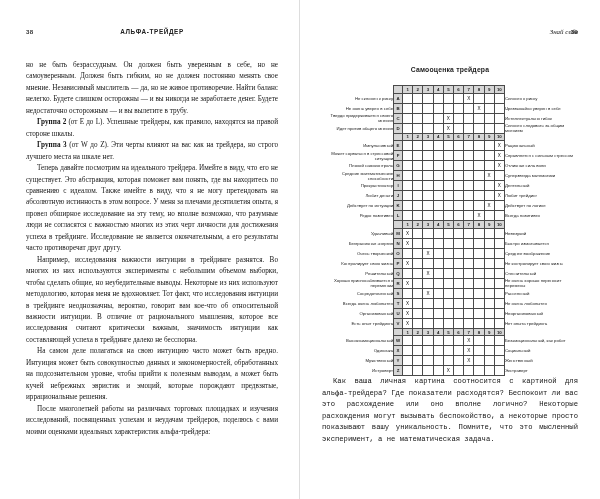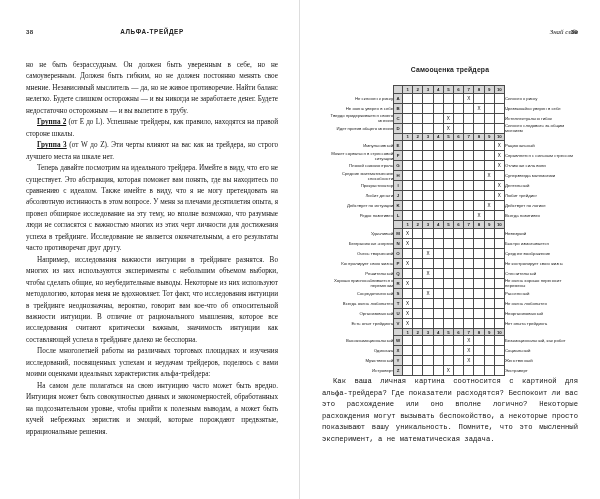--- a/index.html
+++ b/index.html
@@ -88,21 +88,20 @@
     font-size: 7.2px;
     line-height: 11.45px;
     text-align: justify;
     text-indent: 11px;
     color: #151515;
     hyphens: auto;
   }
   p.para.noindent { text-indent: 0; }
   .runin {
     font-weight: bold;
-    text-decoration: underline;
   }
 
   
   .table-title {
     margin-top: 20px;
     text-align: center;
     font-family: "Liberation Sans", sans-serif;
     font-size: 6.8px;
     font-weight: bold;
     color: #1b1b1b;
@@ -193,22 +192,22 @@
       <span class="folio folio-left">38</span>
       <span class="runhead-title-left">АЛЬФА-ТРЕЙДЕР</span>
     </div>
 
     <div class="body-col" id="left-body">
         <p class="para noindent">но не быть безрассудным. Он должен быть уверенным в себе, но не самоуверенным. Должен быть гибким, но не должен постоянно менять свое мнение. Независимый мыслитель — да, но не живое противоречие. Найти баланс нелегко. Будете слишком осторожны — и вы никогда не заработаете денег. Будете недостаточно осторожным — и вы вылетите в трубу.</p>
         <p class="para"><span class="runin">Группа 2</span><span> (от E до L). Успешные трейдеры, как правило, находятся на правой стороне шкалы.</span></p>
         <p class="para"><span class="runin">Группа 3</span><span> (от W до Z). Эти черты влияют на вас как на трейдера, но строго лучшего места на шкале нет.</span></p>
         <p class="para">Теперь давайте посмотрим на идеального трейдера. Имейте в виду, что его не существует. Это абстракция, которая поможет вам понять, где вы находитесь по сравнению с идеалом. Также имейте в виду, что я не могу претендовать на абсолютную истинность в этом вопросе. У меня за плечами десятилетия опыта, я провел обширное исследование на эту тему, но вполне возможно, что разумные люди не согласятся с важностью многих из этих черт личности для достижения успеха в трейдинге. Исследование не является окончательным, а его результаты часто противоречат друг другу.</p>
         <p class="para">Например, исследования важности интуиции в трейдинге разнятся. Во многих из них используются эксперименты с небольшим объемом выборки, чтобы сделать общие, но неубедительные выводы. Некоторые из них используют методологию, которая меня не вдохновляет. Тот факт, что исследования интуиции в трейдинге неоднозначны, вероятно, говорит вам кое-что об относительной важности интуиции. В отличие от рационального мышления, которое все исследования считают критически важным, значимость интуиции как составляющей успеха в трейдинге далеко не бесспорна.</p>
+        <p class="para">На самом деле полагаться на свою интуицию часто может быть вредно. Интуиция может быть совокупностью данных и закономерностей, обработанных на подсознательном уровне, чтобы прийти к полезным выводам, а может быть кучей небрежных эвристик и эмоций, которые порождают предвзятые, иррациональные решения.</p>
         <p class="para">После многолетней работы на различных торговых площадках и изучения исследований, посвященных успехам и неудачам трейдеров, поделюсь с вами моими оценками идеальных характеристик альфа-трейдера:</p>
-        <p class="para">На самом деле полагаться на свою интуицию часто может быть вредно. Интуиция может быть совокупностью данных и закономерностей, обработанных на подсознательном уровне, чтобы прийти к полезным выводам, а может быть кучей небрежных эвристик и эмоций, которые порождают предвзятые, иррациональные решения.</p>
       </div>
   </div>
 
   <div class="page page-right">
     <div class="runhead">
       <span class="runhead-title-right">Знай себя</span>
       <span class="folio folio-right">39</span>
     </div>
 
     <div class="table-title">Самооценка трейдера</div>

